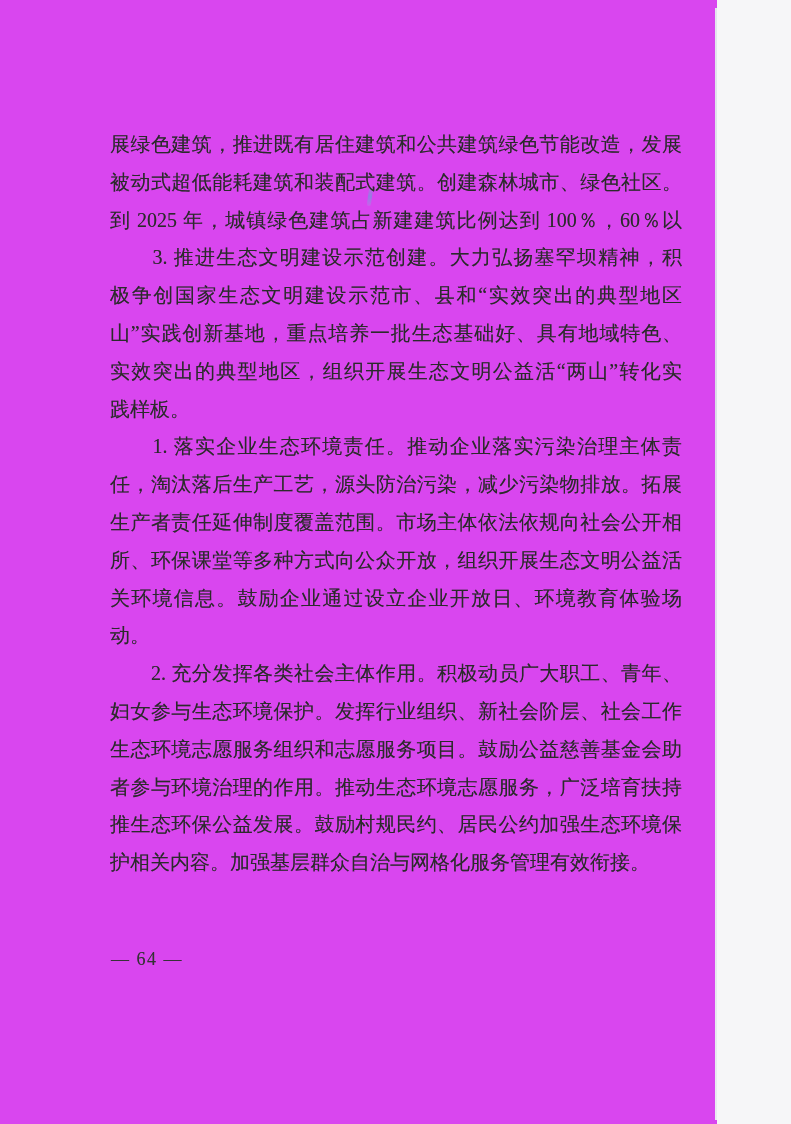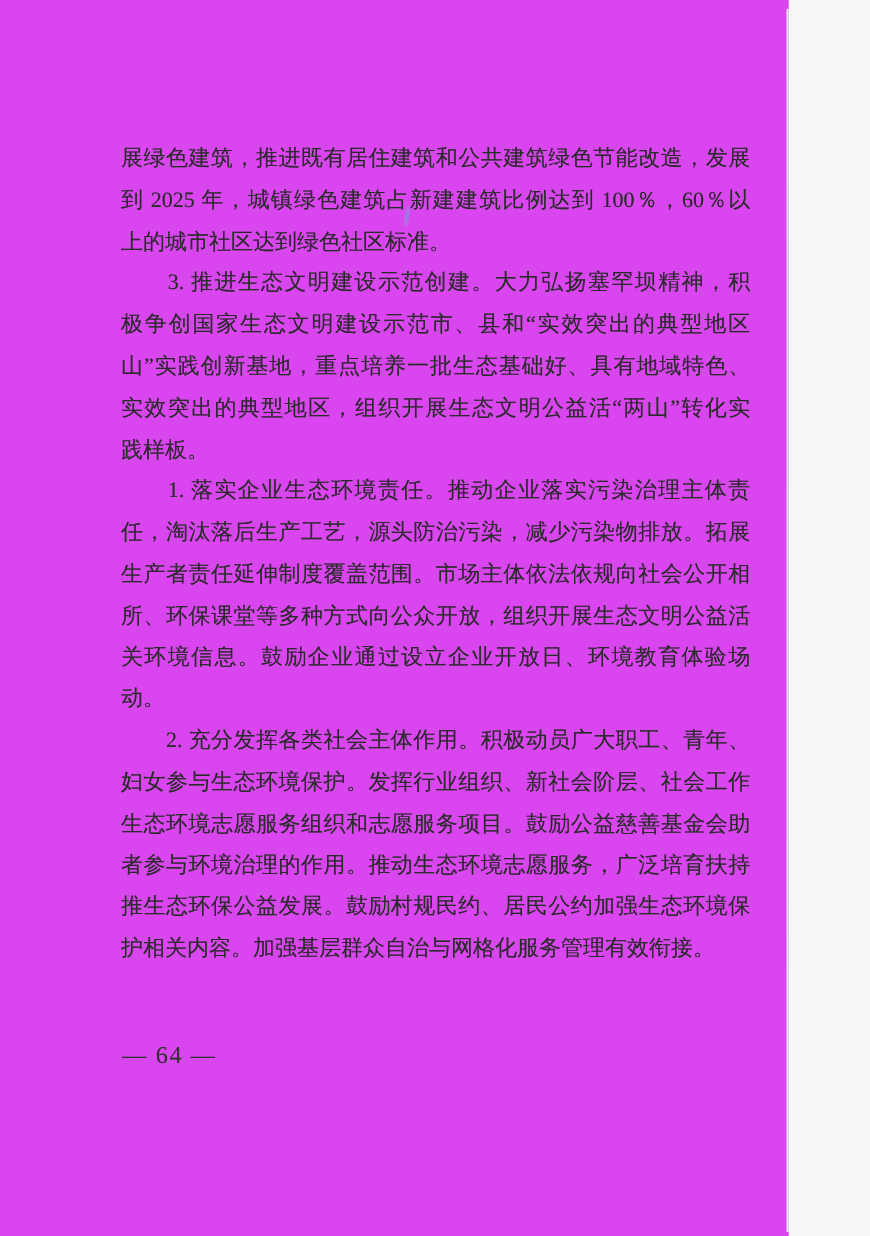--- a/index.html
+++ b/index.html
@@ -65,39 +65,39 @@
     text-align: justify;
     text-align-last: justify;
   }
   .line.para-end {
     text-align-last: left;
   }
   .page-number {
     position: absolute;
     left: 111px;
     top: 948px;
-    font-size: 22px;
+    font-size: 18px;
     line-height: 22px;
     color: #333333;
     letter-spacing: 1.5px;
     text-shadow: 0 0 0.4px rgba(40,40,40,0.4);
     text-align: right;
   }
 </style>
 </head>
 <body>
 
 <div class="page">
   <div class="right-strip"></div>
   <div class="scan-line"></div>
   <div class="ink-smudge"></div>
   <div class="text-block" id="text-block">
       <div class="line">展绿色建筑，推进既有居住建筑和公共建筑绿色节能改造，发展</div>
+      <div class="line">被动式超低能耗建筑和装配式建筑。创建森林城市、绿色社区。</div>
       <div class="line">到 2025 年，城镇绿色建筑占新建建筑比例达到 100％，60％以</div>
-      <div class="line para-end">上的城市社区达到绿色社区标准。</div>
       <div class="line">　　3. 推进生态文明建设示范创建。大力弘扬塞罕坝精神，积</div>
       <div class="line">极争创国家生态文明建设示范市、县和“实效突出的典型地区</div>
       <div class="line">山”实践创新基地，重点培养一批生态基础好、具有地域特色、</div>
       <div class="line">实效突出的典型地区，组织开展生态文明公益活“两山”转化实</div>
       <div class="line para-end">践样板。</div>
       <div class="line">　　1. 落实企业生态环境责任。推动企业落实污染治理主体责</div>
       <div class="line">任，淘汰落后生产工艺，源头防治污染，减少污染物排放。拓展</div>
       <div class="line">生产者责任延伸制度覆盖范围。市场主体依法依规向社会公开相</div>
       <div class="line">所、环保课堂等多种方式向公众开放，组织开展生态文明公益活</div>
       <div class="line">关环境信息。鼓励企业通过设立企业开放日、环境教育体验场</div>

